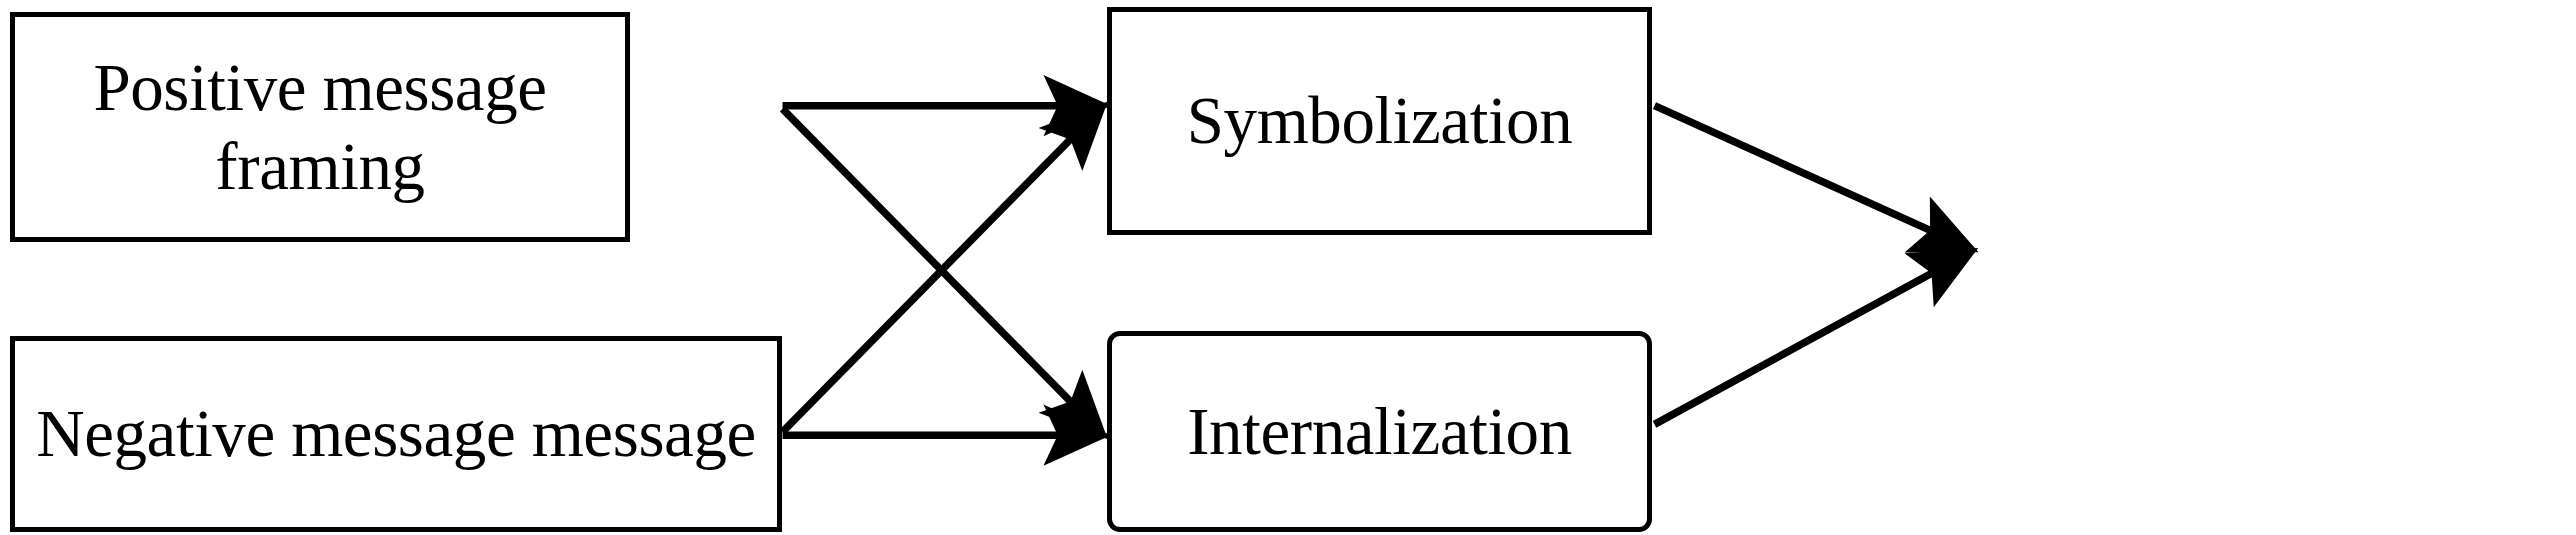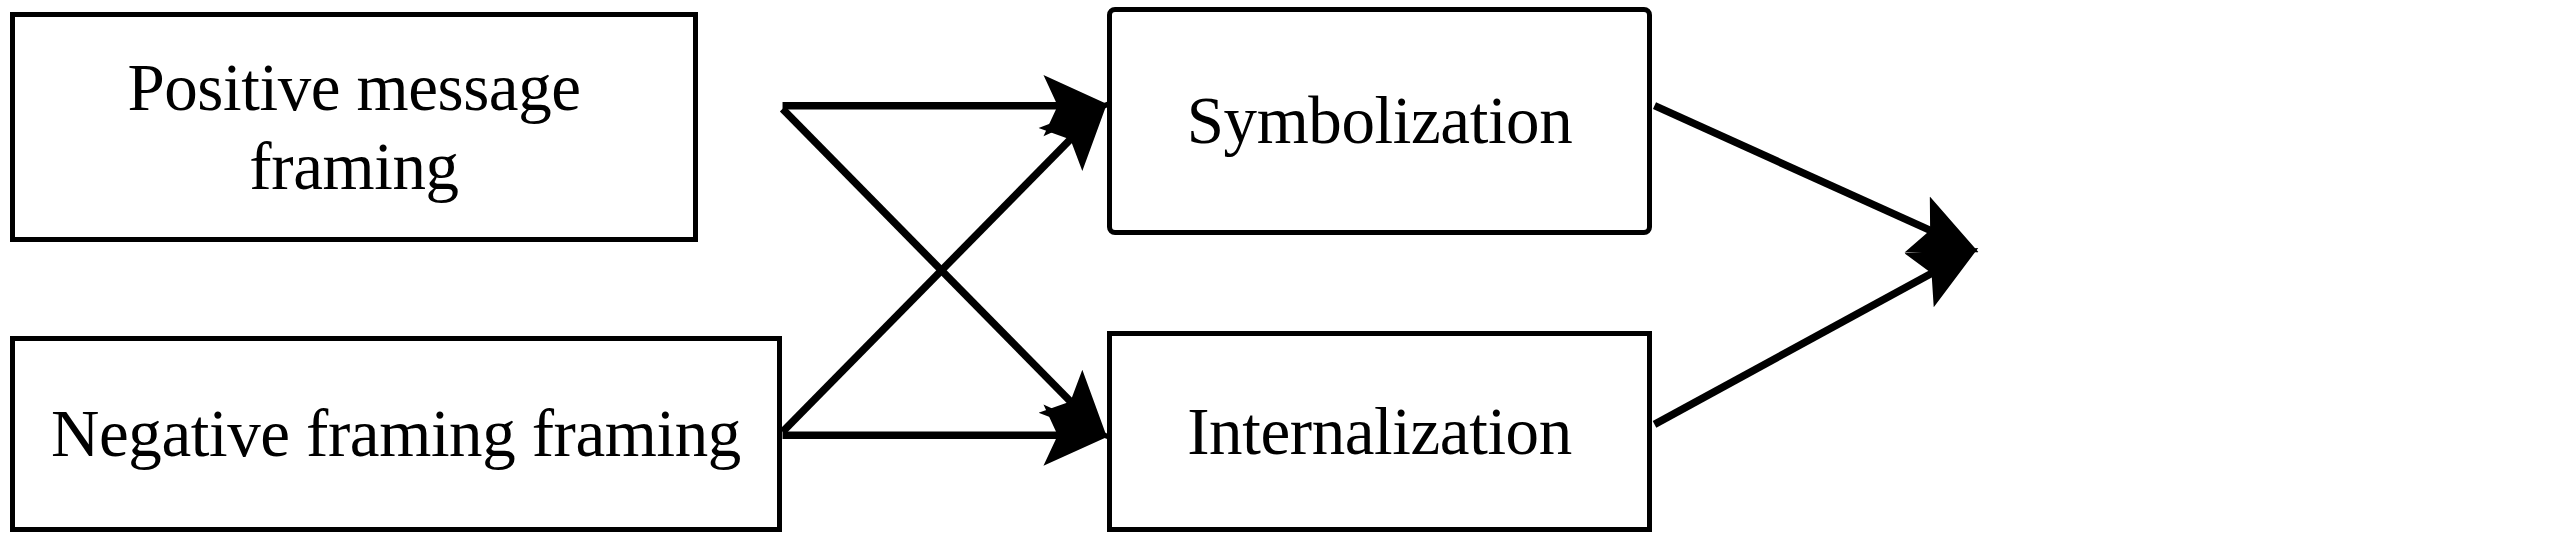--- a/index.html
+++ b/index.html
@@ -38,24 +38,24 @@
   }
   .node-label {
     font-family: "Liberation Serif", "DejaVu Serif", serif;
     font-size: 67px;
     line-height: 1.18;
     color: #000000;
     white-space: pre-line;
     letter-spacing: -0.4px;
   }
   
-  #node-positive-framing { left: 10px;   top: 11.7px;  width: 688px; height: 230px; }
+  #node-positive-framing { left: 10px;   top: 11.7px;  width: 620px; height: 230px; }
   #node-negative-framing { left: 10px;   top: 336px; width: 772px; height: 196px; }
-  #node-symbolization    { left: 1107px; top: 6.7px;   width: 545px; height: 228px; border-radius: 8px; }
-  #node-internalization  { left: 1107px; top: 331px; width: 545px; height: 201px; }
+  #node-symbolization    { left: 1107px; top: 6.7px;   width: 545px; height: 228px; }
+  #node-internalization  { left: 1107px; top: 331px; width: 545px; height: 201px; border-radius: 13px; }
   #node-waste-willing    { left: 1974px; top: 141px; width: 596px; height: 218px; }
 </style>
 </head>
 <body>
 
 <div id="canvas">
 
   <svg id="edges" viewBox="0 0 3095 643" width="2576" height="535" xmlns="http://www.w3.org/2000/svg">
     <defs>
       <marker id="ah" markerWidth="9" markerHeight="9" refX="7.6" refY="4.5" orient="auto" markerUnits="strokeWidth">
@@ -74,21 +74,21 @@
     <line x1="1988" y1="127" x2="2366" y2="298" stroke="#000000" stroke-width="9" marker-end="url(#ah)"></line>
 
     <line x1="1988" y1="510" x2="2366" y2="304" stroke="#000000" stroke-width="9" marker-end="url(#ah)"></line>
   </svg>
 
   <div class="node" id="node-positive-framing">
     <span class="node-label">Positive message framing</span>
   </div>
 
   <div class="node" id="node-negative-framing">
-    <span class="node-label">Negative framing framing</span>
+    <span class="node-label">Negative message message</span>
   </div>
 
   <div class="node" id="node-symbolization">
     <span class="node-label">Symbolization</span>
   </div>
 
   <div class="node" id="node-internalization">
     <span class="node-label">Internalization</span>
   </div>
 

